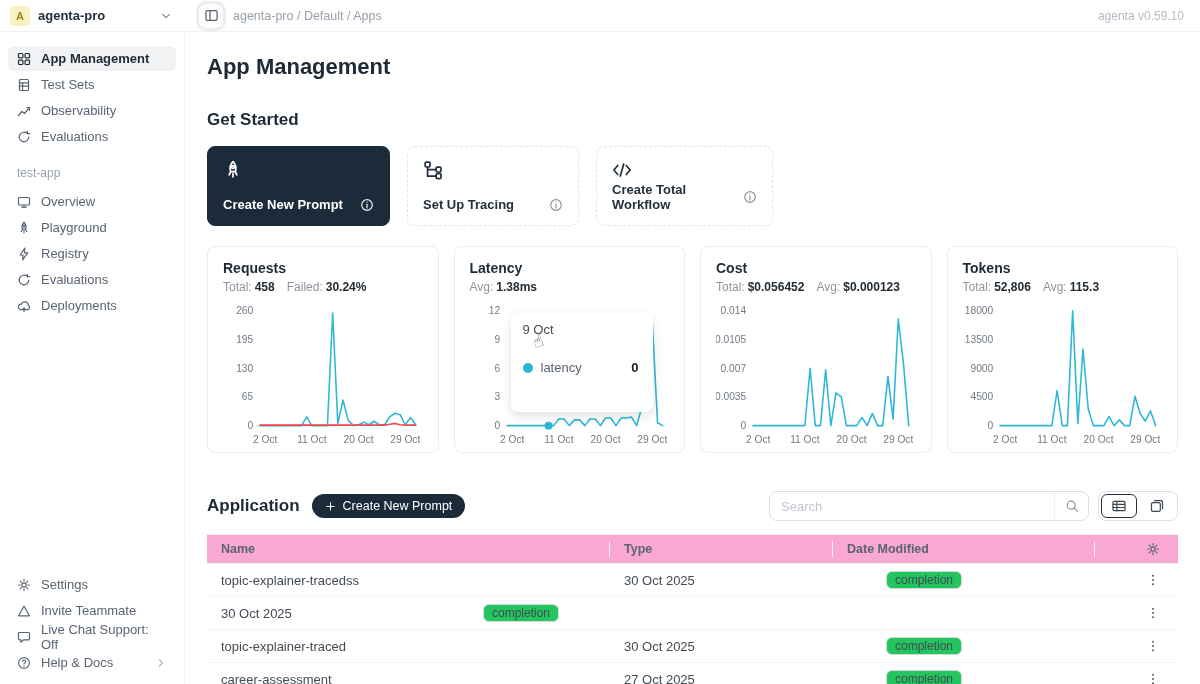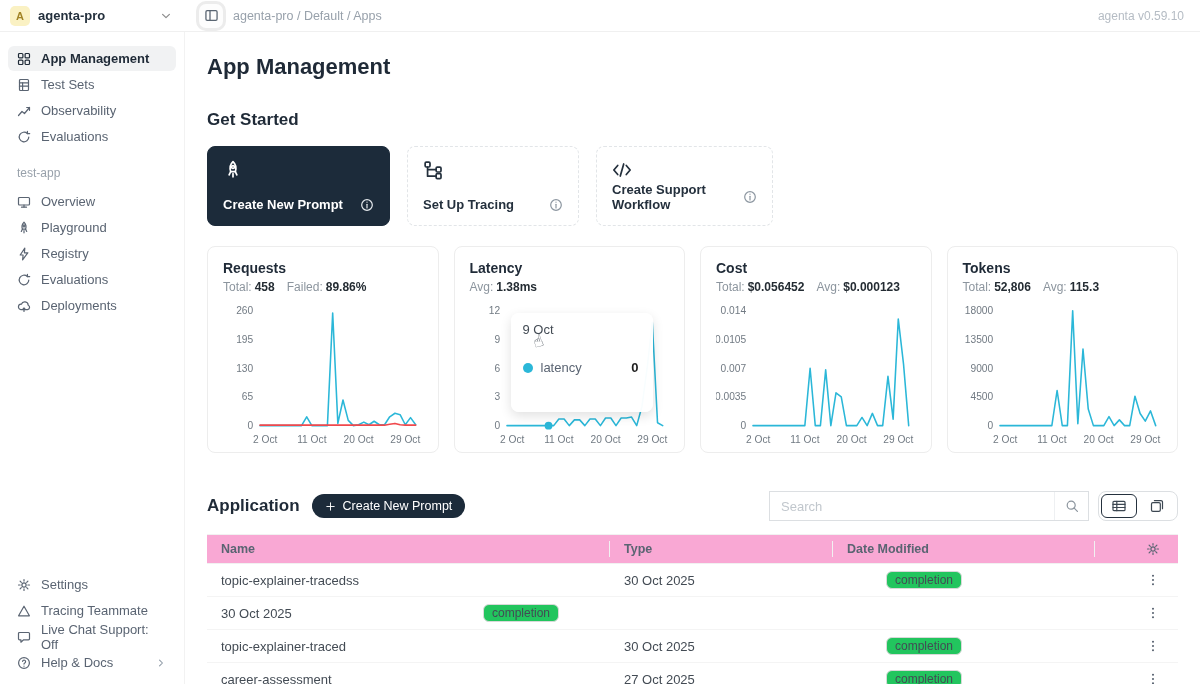--- a/index.html
+++ b/index.html
@@ -77,21 +77,21 @@
   .cursor-glyph { position:absolute; left:78px; top:84px; z-index:5; font-family:"DejaVu Sans",sans-serif;
     font-size:17px; color:#4a525b; transform:rotate(-18deg); }
 
   
   .app-head { margin-top:38px; display:flex; align-items:center; }
   .create-btn { margin-left:12px; height:24px; padding:0 13px; border:none; border-radius:12px;
     background:#1c2b3a; color:#fff; font-size:12.5px; display:flex; align-items:center; gap:7px; cursor:pointer;
     font-family:inherit; }
   .create-btn svg { width:11px; height:11px; }
   .head-right { margin-left:auto; display:flex; align-items:center; gap:9px; }
-  .search-box { width:320px; height:30px; border:1px solid #dcdfe2; border-radius:0; display:flex; align-items:center; overflow:hidden; background:#fff; }
+  .search-box { width:320px; height:30px; border:1px solid #dcdfe2; border-radius:8px; display:flex; align-items:center; overflow:hidden; background:#fff; }
   .search-box input { flex:1; border:none; outline:none; padding:0 11px; font-size:13px; color:#434b54; font-family:inherit; }
   .search-box input::placeholder { color:#c1c7cd; }
   .search-ic { width:34px; height:100%; border-left:1px solid #eef0f2; display:flex; align-items:center; justify-content:center; color:#8c959e; cursor:pointer; }
   .search-ic svg { width:14px; height:14px; }
   .view-toggle { height:30px; border:1px solid #dcdfe2; border-radius:8px; display:flex; align-items:center; padding:2px; gap:2px; }
   .vt-btn { width:36px; height:24px; border-radius:6px; display:flex; align-items:center; justify-content:center; color:#3c4752; cursor:pointer; border:1px solid transparent; }
   .vt-btn.selected { border-color:#25313e; }
   .vt-btn svg { width:16px; height:14px; }
 
   
@@ -236,21 +236,21 @@
           </svg>
         </span>
       <span>Settings</span>
     </div>
     <div class="sitem">
       <span class="sic">
           <svg class="ic" viewBox="0 0 14 14" width="100%" height="100%">
             <path d="M7 2.2 L12.4 11.8 H1.6 Z"></path>
           </svg>
         </span>
-      <span>Tracing Teammate</span>
+      <span>Invite Teammate</span>
     </div>
     <div class="sitem">
       <span class="sic">
           <svg class="ic" viewBox="0 0 14 14" width="100%" height="100%">
             <path d="M2.5 2.5 h9 a1 1 0 0 1 1 1 v5.3 a1 1 0 0 1 -1 1 H6.6 L3.9 12.2 V9.8 H2.5 a1 1 0 0 1 -1 -1 V3.5 a1 1 0 0 1 1 -1 Z"></path>
           </svg>
         </span>
       <span>Live Chat Support: Off</span>
     </div>
     <div class="sitem">
@@ -305,37 +305,37 @@
                 </svg></span>
           </div>
         </div>
         <div class="gs-card w3">
           <span class="gs-icon"><svg class="ic" viewBox="0 0 14 14" width="100%" height="100%">
                 <polyline points="4,3.8 1.3,7 4,10.2"></polyline>
                 <polyline points="10,3.8 12.7,7 10,10.2"></polyline>
                 <line x1="8.2" y1="2.8" x2="5.8" y2="11.2"></line>
               </svg></span>
           <div class="gs-label-row">
-            <span class="gs-label">Create Support Workflow</span>
+            <span class="gs-label">Create Total Workflow</span>
             <span class="gs-info"><svg class="ic" viewBox="0 0 14 14" width="100%" height="100%">
                   <circle cx="7" cy="7" r="5.3"></circle>
                   <line x1="7" y1="6.3" x2="7" y2="9.9"></line>
                   <line x1="7" y1="4.1" x2="7" y2="4.25"></line>
                 </svg></span>
           </div>
         </div>
       </div>
     </div>
 
     <div class="charts">
       <div class="chart-card">
         <div class="chart-title">Requests</div>
         <div class="chart-stats">
             <span>Total:<b>458</b></span>
-            <span>Failed:<b>89.86%</b></span>
+            <span>Failed:<b>30.24%</b></span>
           </div>
         <div class="chart-box">
             <svg xmlns="http://www.w3.org/2000/svg" viewBox="0 0 205 150">
               <text x="31" y="129.5" text-anchor="end" font-size="10.5" fill="#717a83">0</text>
               <text x="31" y="100.0" text-anchor="end" font-size="10.5" fill="#717a83">65</text>
               <text x="31" y="70.5" text-anchor="end" font-size="10.5" fill="#717a83">130</text>
               <text x="31" y="41.0" text-anchor="end" font-size="10.5" fill="#717a83">195</text>
               <text x="31" y="11.5" text-anchor="end" font-size="10.5" fill="#717a83">260</text>
               <text x="43.3" y="144" text-anchor="middle" font-size="10.5" fill="#717a83">2 Oct</text>
               <text x="91.3" y="144" text-anchor="middle" font-size="10.5" fill="#717a83">11 Oct</text>

